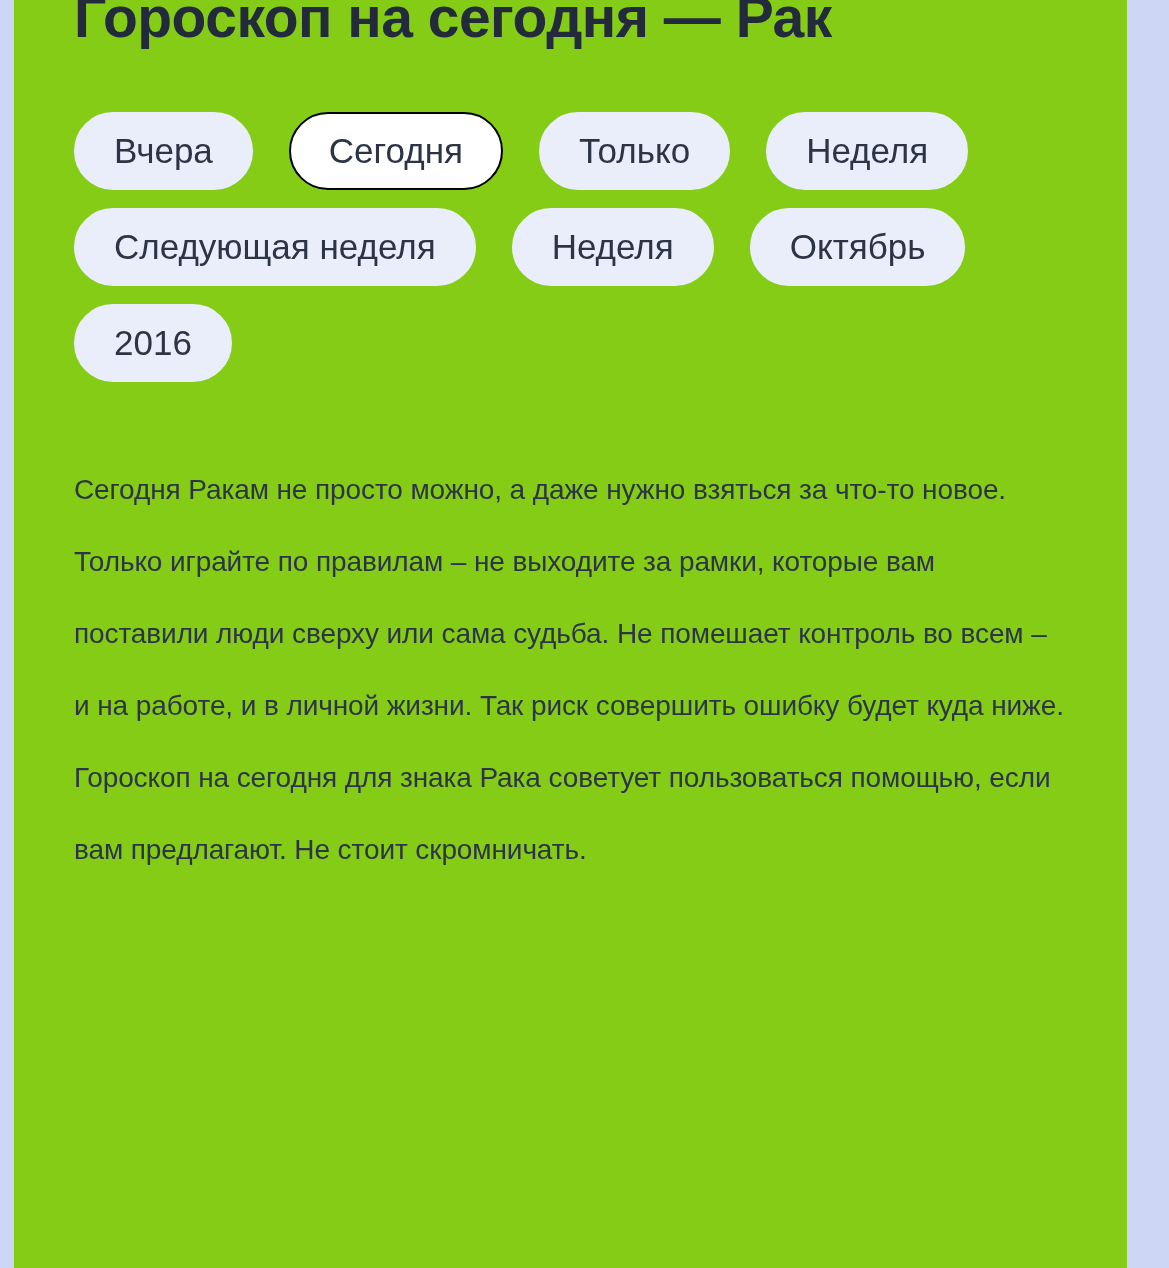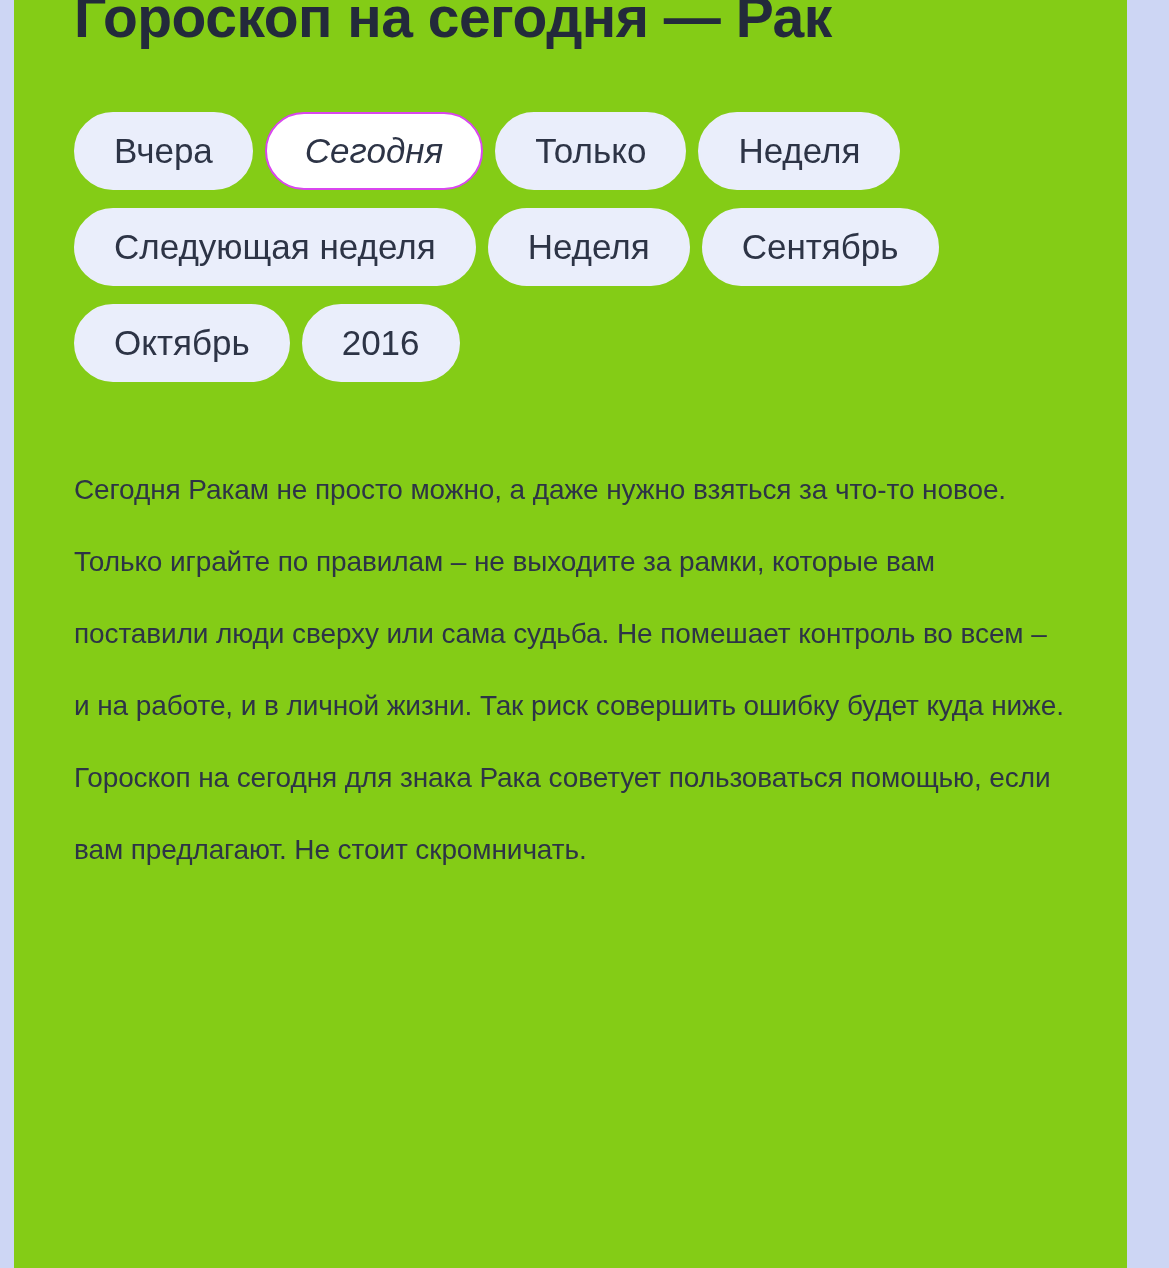--- a/index.html
+++ b/index.html
@@ -37,41 +37,40 @@
     line-height: 62px;
     font-weight: 700;
     color: #232a3b;
     letter-spacing: -0.5px;
     position: relative;
     top: -14px;
   }
   .chips {
     display: flex;
     flex-wrap: wrap;
-    gap: 18px 12px;
+    gap: 18px 36px;
     margin-top: 50px;
     max-width: 940px;
   }
   .chip {
     background: #eaeefb;
     border: 2px solid #eaeefb;
     border-radius: 44px;
     padding: 16px 38px;
     font-size: 35px;
     line-height: 42px;
     color: #2d3446;
     white-space: nowrap;
     cursor: pointer;
     box-sizing: border-box;
   }
   .chip.active {
     background: #ffffff;
-    border: 2px solid #d946ef;
+    border: 2px solid #000000;
     color: #2d3446;
-    font-style: italic;
   }
   .body-text {
     margin-top: 72px;
     font-size: 28px;
     line-height: 72px;
     color: #2d3446;
     max-width: 1000px;
     letter-spacing: -0.1px;
   }
 </style>
@@ -96,23 +95,20 @@
       <div class="chip">
         <span>Неделя</span>
       </div>
       <div class="chip">
         <span>Следующая неделя</span>
       </div>
       <div class="chip">
         <span>Неделя</span>
       </div>
       <div class="chip">
-        <span>Сентябрь</span>
-      </div>
-      <div class="chip">
         <span>Октябрь</span>
       </div>
       <div class="chip">
         <span>2016</span>
       </div>
     </div>
 
     <p class="body-text">Сегодня Ракам не просто можно, а даже нужно взяться за что-то новое. Только играйте по правилам – не выходите за рамки, которые вам поставили люди сверху или сама судьба. Не помешает контроль во всем – и на работе, и в личной жизни. Так риск совершить ошибку будет куда ниже. Гороскоп на сегодня для знака Рака советует пользоваться помощью, если вам предлагают. Не стоит скромничать.</p>
 
   </div>

